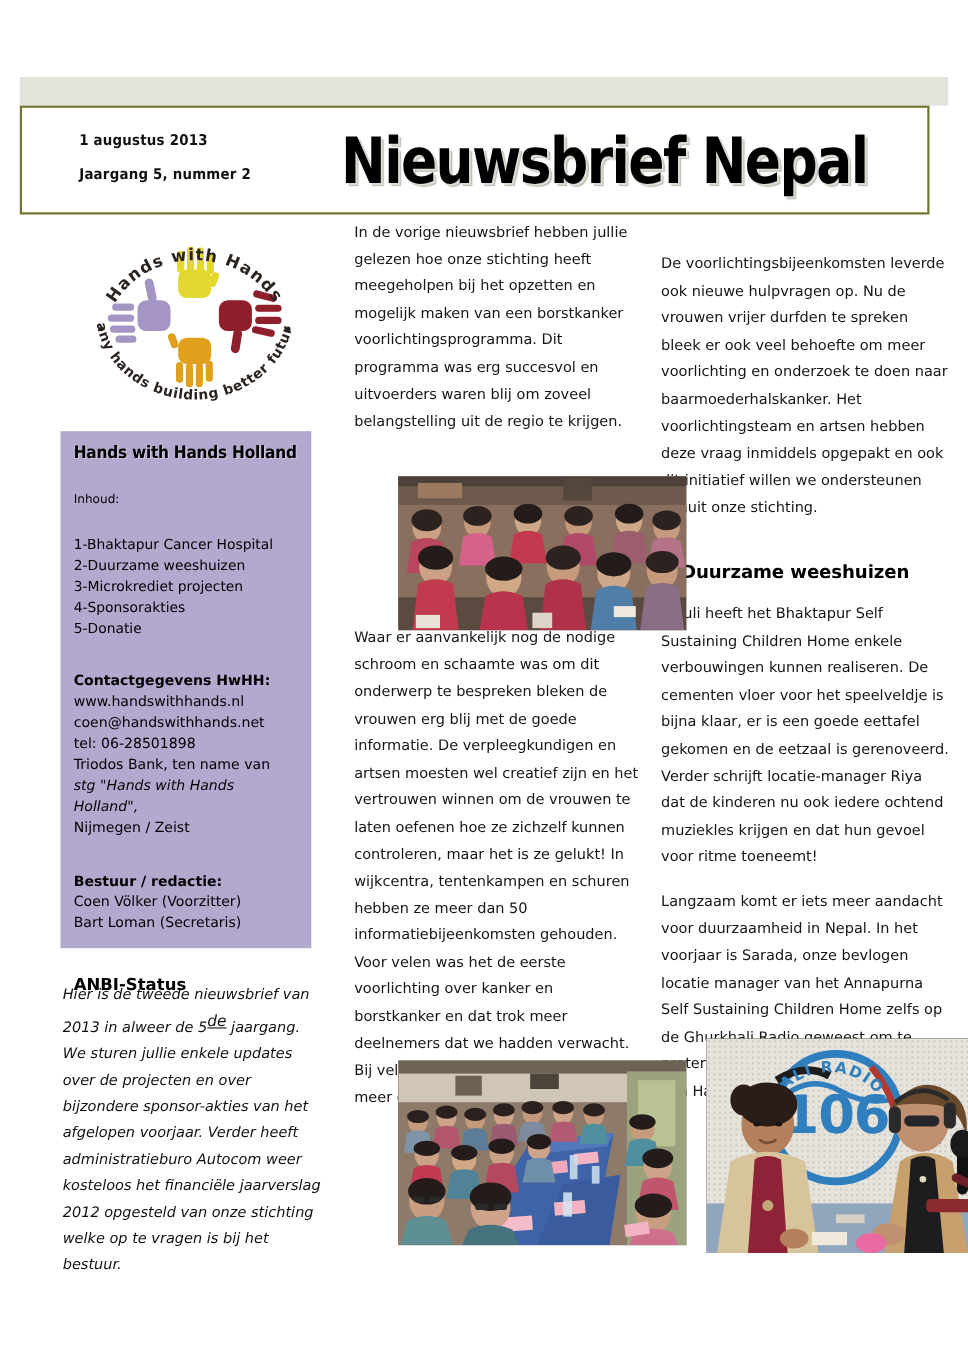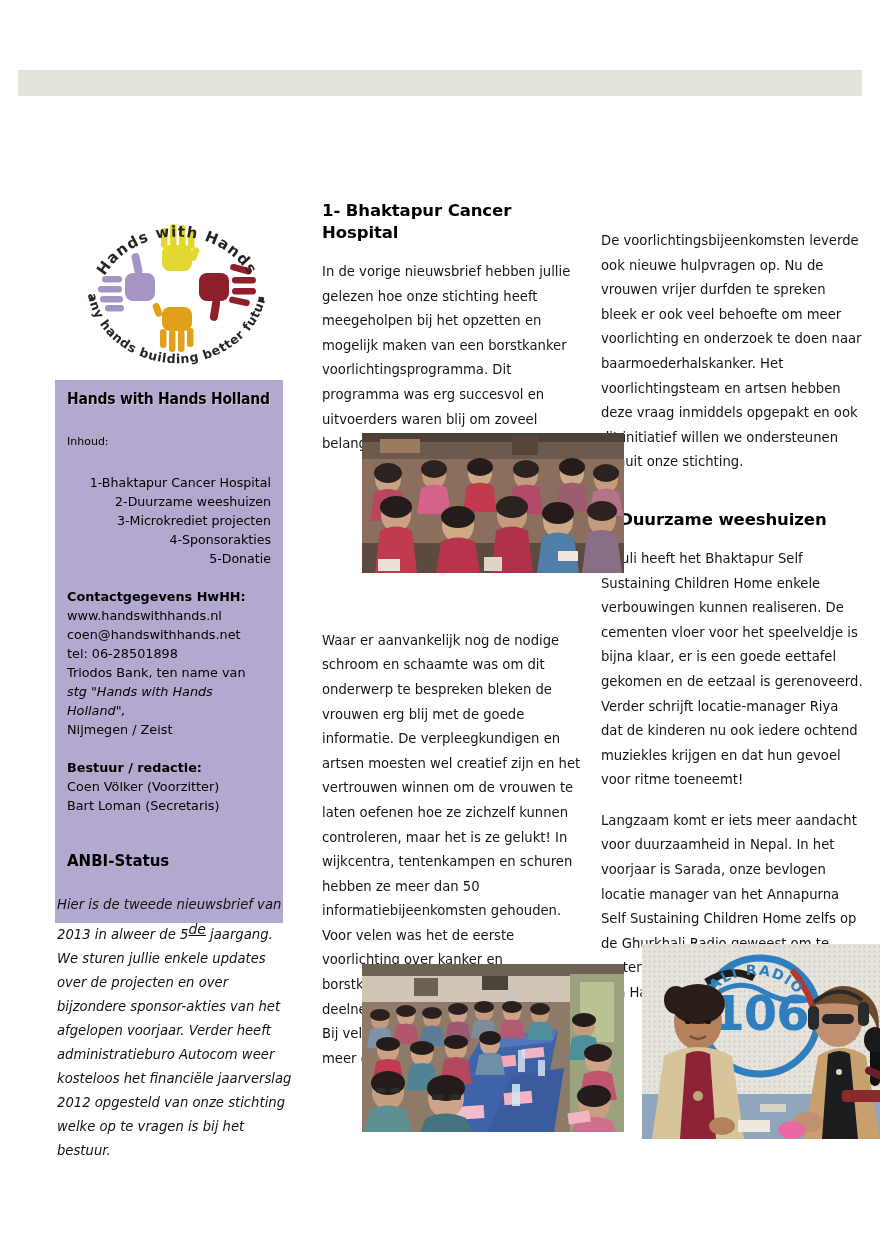--- a/index.html
+++ b/index.html
@@ -90,23 +90,23 @@
     top: 203px;
     width: 230px;
     height: 175px;
   }
   .logo-svg { display: block; width: 230px; height: 175px; }
 
   
   .info-box {
     position: absolute;
     left: 55px;
-    top: 380px;
+    top: 392px;
     width: 228px;
-    height: 543px;
+    height: 470px;
     background: #b3a8ce;
     box-sizing: border-box;
     padding: 9px 12px 0 12px;
   }
   .info-heading {
     font-family: "DejaVu Sans Condensed", "DejaVu Sans", sans-serif;
     font-size: 15.5px;
     font-weight: 700;
     color: #000;
     letter-spacing: -.2px;
@@ -118,32 +118,31 @@
     font-size: 11px;
     font-weight: 400;
     color: #000;
     margin-top: 22px;
     line-height: 22px;
   }
   .toc {
     list-style: none;
     margin: 20px 0 0 0;
     padding: 0;
-    text-align: right;
   }
   .toc li {
     font-size: 12.6px;
     line-height: 19px;
     color: #000;
   }
   .info-label {
     font-size: 12.8px;
     font-weight: 700;
     color: #000;
-    margin-top: 19px;
+    margin-top: 30px;
     line-height: 19px;
   }
   .info-line {
     font-size: 12.8px;
     line-height: 19px;
     color: #000;
   }
   .info-line .bold { font-weight: 700; }
   .info-line.italic { font-style: italic; }
   .anbi {
@@ -211,20 +210,27 @@
 
   .sec-gap { height: 18px; }
 </style>
 </head>
 <body>
 
 <div class="page">
 
   <div class="masthead-band"></div>
 
+  <div class="masthead-box">
+    <div class="masthead-inner">
+      <div class="issue-date">1 augustus 2013</div>
+      <div class="issue-volume">Jaargang 5, nummer 2</div>
+      <div class="masthead-title">Nieuwsbrief Nepal</div>
+    </div>
+  </div>
 
   <div class="logo-wrap">
     <svg class="logo-svg" viewBox="0 0 230 175" xmlns="http://www.w3.org/2000/svg">
       <defs>
         <path id="arcTop" d="M 34,96 A 82,74 0 0 1 196,96"></path>
         <path id="arcBot" d="M 26,92 A 90,80 0 0 0 204,92"></path>
       </defs>
 
       <g fill="#e3d82f">
         <rect x="100" y="42" width="30" height="26" rx="8"></rect>
@@ -298,21 +304,20 @@
     <div class="info-line">Bart Loman (Secretaris)</div>
 
     <div class="anbi">ANBI-Status</div>
   </aside>
 
   <section class="intro">
     <p><span>Hier is de tweede nieuwsbrief van 2013 in alweer de 5</span><sup>de</sup><span> jaargang. We sturen jullie enkele updates over de projecten en over bijzondere sponsor-akties van het afgelopen voorjaar. Verder heeft administratieburo Autocom weer kosteloos het financiële jaarverslag 2012 opgesteld van onze stichting welke op te vragen is bij het bestuur.</span></p>
   </section>
 
   <section class="col-mid">
-    <h2 class="art-head">1- Bhaktapur Cancer Hospital</h2>
     <p class="body">In de vorige nieuwsbrief hebben jullie gelezen hoe onze stichting heeft meegeholpen bij het opzetten en mogelijk maken van een borstkanker voorlichtingsprogramma. Dit programma was erg succesvol en uitvoerders waren blij om zoveel belangstelling uit de regio te krijgen.</p>
     <div style="height:156px"></div>
     <p class="body">Waar er aanvankelijk nog de nodige schroom en schaamte was om dit onderwerp te bespreken bleken de vrouwen erg blij met de goede informatie. De verpleegkundigen en artsen moesten wel creatief zijn en het vertrouwen winnen om de vrouwen te laten oefenen hoe ze zichzelf kunnen controleren, maar het is ze gelukt! In wijkcentra, tentenkampen en schuren hebben ze meer dan 50 informatiebijeenkomsten gehouden. Voor velen was het de eerste voorlichting over kanker en borstkanker en dat trok meer deelnemers dat we hadden verwacht. Bij vele bijeenkomsten waren zelfs meer dan 60 vrouwen aanwezig.</p>
   </section>
 
   <section class="col-right">
     <p class="body">De voorlichtingsbijeenkomsten leverde ook nieuwe hulpvragen op. Nu de vrouwen vrijer durfden te spreken bleek er ook veel behoefte om meer voorlichting en onderzoek te doen naar baarmoederhalskanker. Het voorlichtingsteam en artsen hebben deze vraag inmiddels opgepakt en ook dit initiatief willen we ondersteunen vanuit onze stichting.</p>
     <div class="sec-gap"></div>
     <h2 class="art-head second">2-Duurzame weeshuizen</h2>
     <p class="body">In juli heeft het Bhaktapur Self Sustaining Children Home enkele verbouwingen kunnen realiseren. De cementen vloer voor het speelveldje is bijna klaar, er is een goede eettafel gekomen en de eetzaal is gerenoveerd. Verder schrijft locatie-manager Riya dat de kinderen nu ook iedere ochtend muziekles krijgen en dat hun gevoel voor ritme toeneemt!</p>

